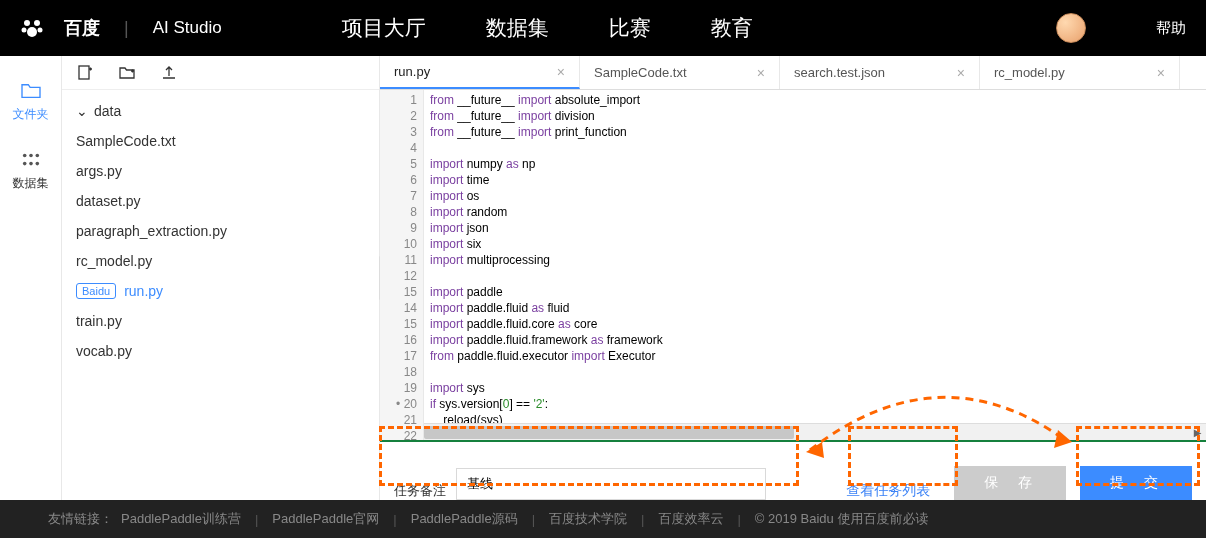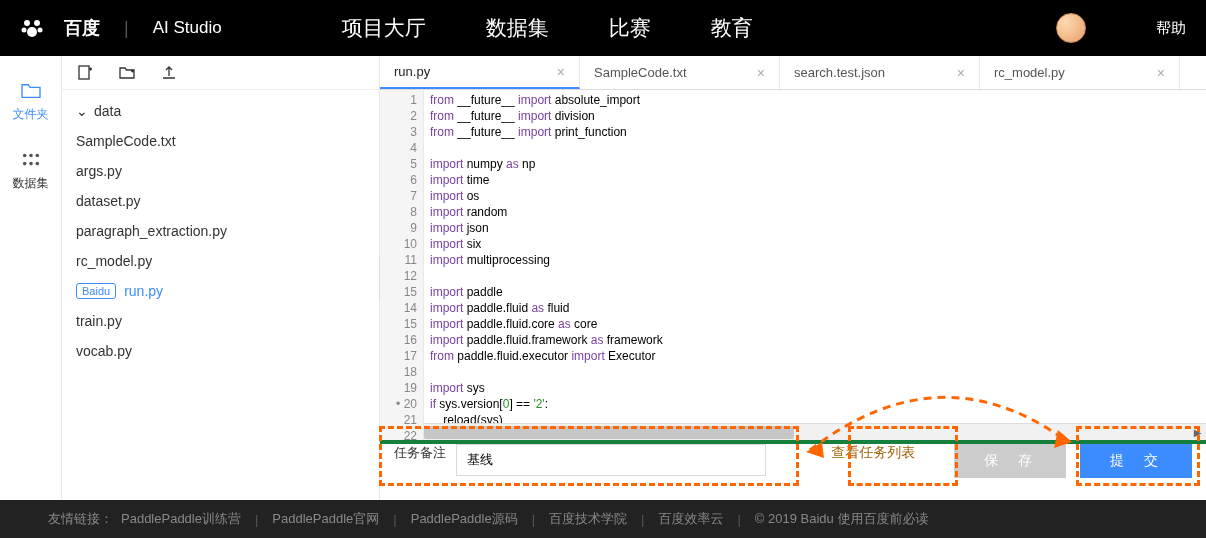--- a/index.html
+++ b/index.html
@@ -38,24 +38,24 @@
 .code-wrap{flex:1;display:flex;overflow:hidden;background:#fff;position:relative}
 .gutter{width:44px;background:#f5f5f5;border-right:1px solid #e8e8e8;text-align:right;padding:2px 6px 0 0;font:12px/16px Consolas,monospace;color:#888}
 .code{flex:1;font:12px/16px Consolas,monospace;padding:2px 0 0 6px;white-space:pre;color:#000;background:#fff}
 .kw-from{color:#7a3fa0}.kw-import{color:#7a3fa0}.kw-as{color:#7a3fa0}.kw-if{color:#7a3fa0}
 .str{color:#2a8c2a}.num{color:#2a8c2a}
 .collapse-handle{position:absolute;left:-1px;top:50%;transform:translateY(-50%);width:12px;height:44px;background:#fff;border:1px solid #ddd;border-radius:0 3px 3px 0;display:flex;align-items:center;justify-content:center;font-size:10px;cursor:pointer}
 .hscroll{position:absolute;left:44px;right:0;bottom:60px;height:17px;background:#f1f1f1;border-top:1px solid #ddd}
 .hscroll .thumb{position:absolute;left:0;top:2px;height:13px;width:370px;background:#c7c7c7;border-radius:2px}
 .hscroll .larrow,.hscroll .rarrow{position:absolute;top:0;width:17px;height:17px;display:flex;align-items:center;justify-content:center;font-size:10px;color:#666}
 .hscroll .larrow{left:0}.hscroll .rarrow{right:0}
-.bottombar{position:absolute;left:0;right:0;bottom:0;height:60px;border-top:4px solid #15803d;display:flex;align-items:flex-start;padding:0 14px;background:#fff}
+.bottombar{position:absolute;left:0;right:0;bottom:0;height:60px;border-top:2px solid #15803d;display:flex;align-items:flex-end;padding:0 14px;background:#fff}
 .tasklabel{font-size:13px;color:#333;margin-right:10px}
 .taskinput{width:310px;height:32px;border:1px solid #d9d9d9;padding:0 10px;font-size:13px;outline:none}
-.viewlist{margin-left:auto;color:#a16207;font-size:14px;cursor:pointer;margin-right:39px}
+.viewlist{margin-left:auto;color:#3b82f6;font-size:14px;cursor:pointer;margin-right:24px}
 .btn{height:34px;padding:0 26px;border:none;border-radius:0;font-size:14px;cursor:pointer;letter-spacing:8px;padding-left:30px}
 .btn-save{background:#ccc;color:#fff;margin-right:14px}
 .btn-submit{background:#3c8cff;color:#fff}
 .highlight{position:absolute;border:3px dashed #ff6600;pointer-events:none}
 .hl1{left:379px;top:426px;width:420px;height:60px}
 .hl2{left:848px;top:426px;width:110px;height:60px}
 .hl3{left:1076px;top:426px;width:124px;height:60px}
 .arrow-svg{position:absolute;left:800px;top:370px;width:280px;height:90px;pointer-events:none}
 .footer{height:38px;background:#222;color:#888;display:flex;align-items:center;padding:0 48px;font-size:13px;gap:8px}
 .footer a{color:#888;cursor:pointer}

